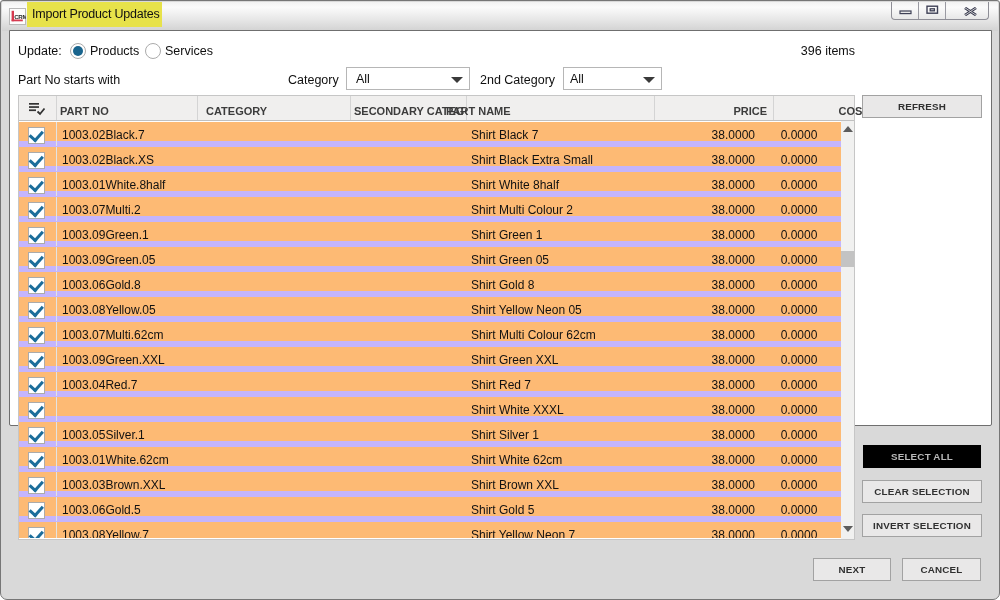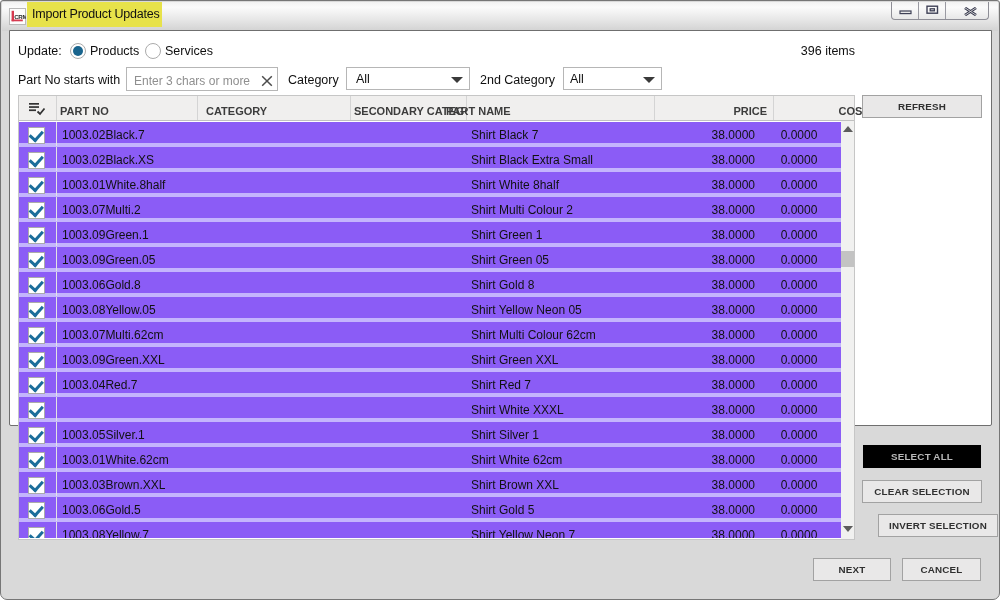--- a/index.html
+++ b/index.html
@@ -51,21 +51,21 @@
   display:flex; align-items:center; justify-content:center;
   font-family:"Liberation Sans", sans-serif;
 }
 .btn.disabled { background:#000000; border-color:#d8d8d8; color:#b9b9b9; }
 
 #grid { position:absolute; left:8px; top:64px; width:837px; height:445px; border:1px solid #c6c6c6; background:#fff; }
 #ghead { position:absolute; left:0; top:0; width:835px; height:25px; background:#f0efee; border-bottom:1px solid #c0c0c0; }
 .hc { position:absolute; top:0; height:24px; font-size:11px; font-weight:bold; color:#3c3c3c; line-height:30px; border-right:1px solid #d4d4d4; overflow:hidden; white-space:nowrap; }
 .hc.noborder { border-right:none; }
 #gbody { position:absolute; left:0; top:26px; width:822px; height:416px; overflow:hidden; }
-.grow { position:absolute; left:0; width:822px; height:25px; border-bottom:4px solid #c4b5fd; background:#8b5cf6; }
+.grow { position:absolute; left:0; width:822px; height:25px; border-bottom:6px solid #c4b5fd; background:#fdba74; }
 .grow .cbwrap { position:absolute; left:0; top:0; width:38px; height:24px; border-right:1px solid #e3e3e3; }
 .cb { position:absolute; left:8.5px; top:4.5px; width:17px; height:17px; border:1px solid #ababab; background:#fff; }
 .cb::after { content:''; position:absolute; left:3.5px; top:0px; width:5.5px; height:9.5px; border:solid #1b6d9b; border-width:0 3px 3px 0; transform:rotate(42deg); }
 .c1 { position:absolute; left:43px; top:0; line-height:27px; font-size:12px; color:#111; }
 .c4 { position:absolute; left:452px; top:0; line-height:27px; font-size:12px; color:#111; }
 .c5 { position:absolute; left:540px; width:196px; top:0; line-height:27px; font-size:12px; color:#111; text-align:right; }
 .c6 { position:absolute; left:745px; width:70px; top:0; line-height:27px; font-size:12px; color:#111; text-align:center; }
 
 #sbar { position:absolute; left:822px; top:25px; width:13px; height:418px; background:#f1f1f0; }
 #sbar .up { position:absolute; left:1.5px; top:5px; width:0; height:0; border-left:5px solid transparent; border-right:5px solid transparent; border-bottom:6px solid #5c5c5c; }
@@ -107,26 +107,20 @@
   <div id="client">
 
     <div class="abs lbl" style="left:8px; top:13px;">Update:</div>
     <div class="radio on" style="left:60px; top:12px;"></div>
     <div class="abs lbl" style="left:80px; top:13px;">Products</div>
     <div class="radio" style="left:135px; top:12px;"></div>
     <div class="abs lbl" style="left:155px; top:13px;">Services</div>
     <div class="abs lbl" style="left:745px; top:13px; width:100px; text-align:right;">396 items</div>
 
     <div class="abs lbl" style="left:8px; top:42px;">Part No starts with</div>
-    <div class="tbox" style="left:116px; top:36px; width:152px; height:24px;">
-      <span class="ph">Enter 3 chars or more</span>
-      <svg style="position:absolute; right:4px; top:7px;" width="12" height="12" viewBox="0 0 12 12">
-          <path d="M1.2 1.2 L10.8 10.8 M10.8 1.2 L1.2 10.8" stroke="#4c4c4c" stroke-width="1.5"></path>
-        </svg>
-    </div>
     <div class="abs lbl" style="left:278px; top:42px;">Category</div>
     <div class="tbox" style="left:336px; top:36px; width:124px; height:23px;">
       <span class="ph" style="color:#0f0f0f; top:4px; left:9px; font-size:12.5px;">All</span>
       <span class="ddarrow" style="right:6px; top:8.5px;"></span>
     </div>
     <div class="abs lbl" style="left:470px; top:42px;">2nd Category</div>
     <div class="tbox" style="left:553px; top:36px; width:99px; height:23px;">
       <span class="ph" style="color:#0f0f0f; top:4px; left:6px; font-size:12.5px;">All</span>
       <span class="ddarrow" style="right:6px; top:8.5px;"></span>
     </div>
@@ -305,18 +299,18 @@
       <div id="sbar">
         <div class="up"></div>
         <div class="th"></div>
         <div class="dn"></div>
       </div>
     </div>
 
     <div class="btn" style="left:852px; top:64px; width:120px; height:23px;">REFRESH</div>
     <div class="btn disabled" style="left:852px; top:413px; width:120px; height:25px;">SELECT ALL</div>
     <div class="btn" style="left:852px; top:449px; width:120px; height:23px;">CLEAR SELECTION</div>
-    <div class="btn" style="left:852px; top:483px; width:120px; height:23px;margin-left:16px;">INVERT SELECTION</div>
+    <div class="btn" style="left:852px; top:483px; width:120px; height:23px;">INVERT SELECTION</div>
 
     <div class="btn" style="left:803px; top:527px; width:78px; height:23px;">NEXT</div>
     <div class="btn" style="left:892px; top:527px; width:79px; height:23px;">CANCEL</div>
   </div>
 </div>
 
 </body></html>

